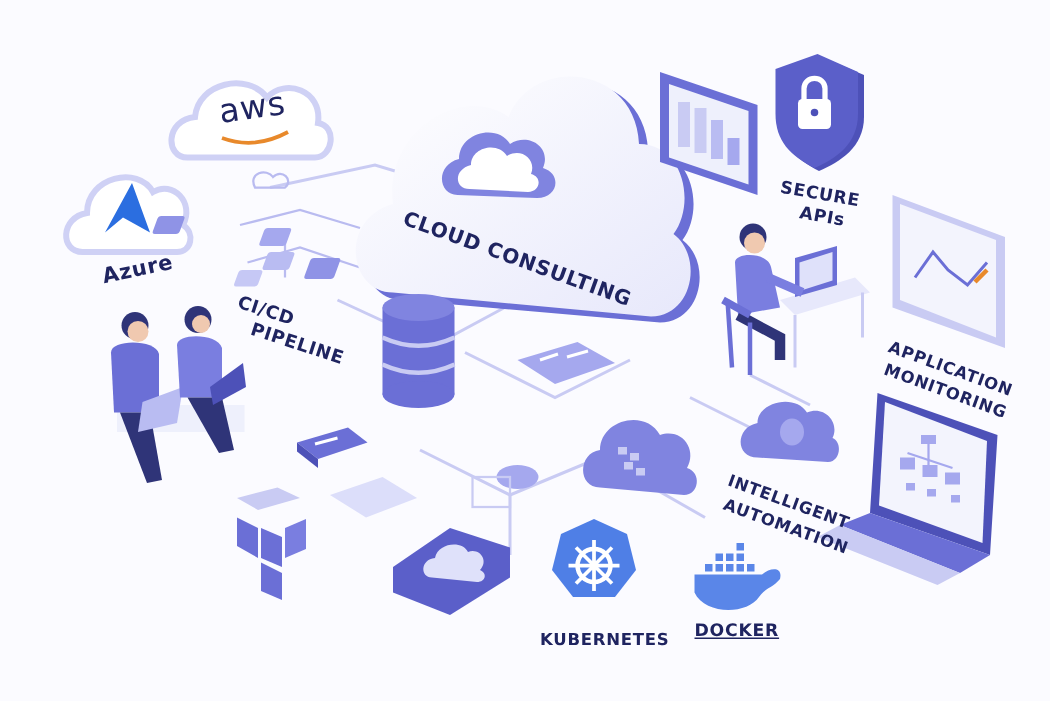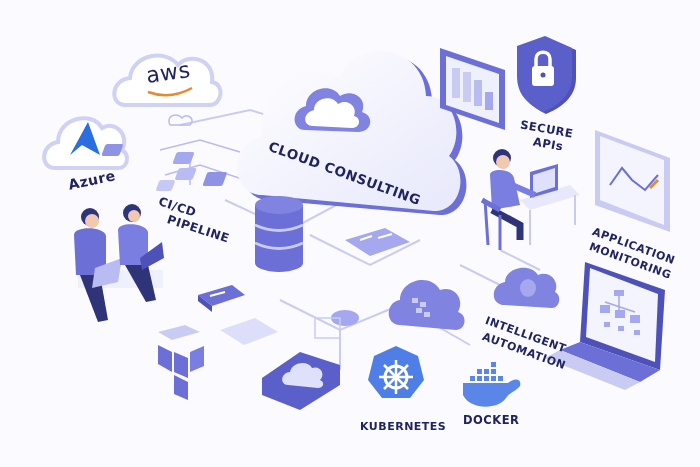--- a/index.html
+++ b/index.html
@@ -228,14 +228,14 @@
 <div class="lbl" style="left:272px;top:138px;font-size:13.5px;transform:rotate(20deg);transform-origin:left top;">CLOUD CONSULTING</div>
 <div class="lbl" style="left:158px;top:200px;font-size:12px;transform:rotate(18deg);">CI/CD</div>
 <div class="lbl" style="left:166px;top:222px;font-size:12px;transform:rotate(18deg);">PIPELINE</div>
 <div class="lbl" style="left:520px;top:122px;font-size:11.5px;transform:rotate(10deg);">SECURE</div>
 <div class="lbl" style="left:533px;top:137px;font-size:11.5px;transform:rotate(10deg);">APIs</div>
 <div class="lbl" style="left:595px;top:225px;font-size:11px;transform:rotate(20deg);transform-origin:left top;">APPLICATION</div>
 <div class="lbl" style="left:592px;top:240px;font-size:11px;transform:rotate(20deg);transform-origin:left top;">MONITORING</div>
 <div class="lbl" style="left:488px;top:314px;font-size:11px;transform:rotate(20deg);transform-origin:left top;">INTELLIGENT</div>
 <div class="lbl" style="left:485px;top:330px;font-size:11px;transform:rotate(20deg);transform-origin:left top;">AUTOMATION</div>
 <div class="lbl" style="left:360px;top:420px;font-size:11px;">KUBERNETES</div>
-<div class="lbl" style="left:463px;top:413px;font-size:11.5px;">DOCKER</div>
+<div class="lbl" style="left:463px;top:413px;font-size:11.5px;text-decoration:underline;">DOCKER</div>
 </div>
 
 </body></html>

